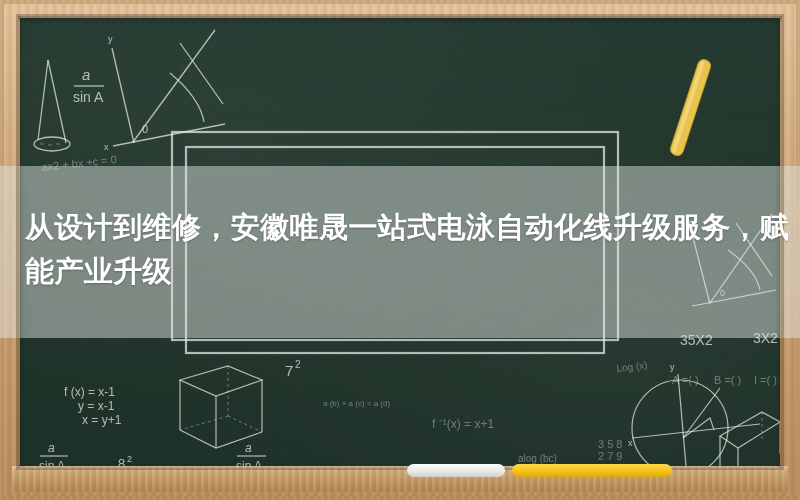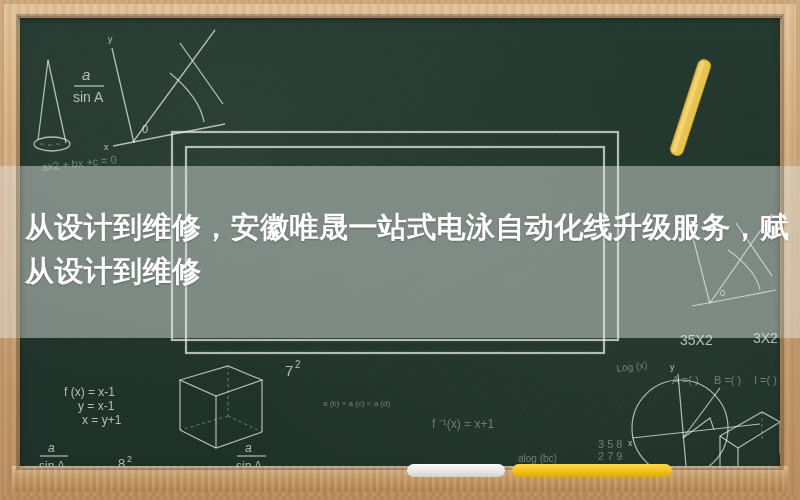--- a/index.html
+++ b/index.html
@@ -252,21 +252,21 @@
         <rect x="666" y="42" width="4" height="96" rx="2" fill="#f6dc87" opacity="0.7"></rect>
       </g>
 
     </svg>
   </div>
 
   <div class="overlay-band"></div>
 
   <div class="title-wrap">
     <div class="title-line">从设计到维修，安徽唯晟一站式电泳自动化线升级服务，赋</div>
-    <div class="title-line">从设计到维修</div>
+    <div class="title-line">能产业升级</div>
   </div>
 
   <div class="tray">
     <div class="chalk-stick chalk-white"></div>
     <div class="chalk-stick chalk-yellow"></div>
   </div>
   <div class="tray-ledge"></div>
 
   <div class="frame-inner-shadow"></div>
 </div>

